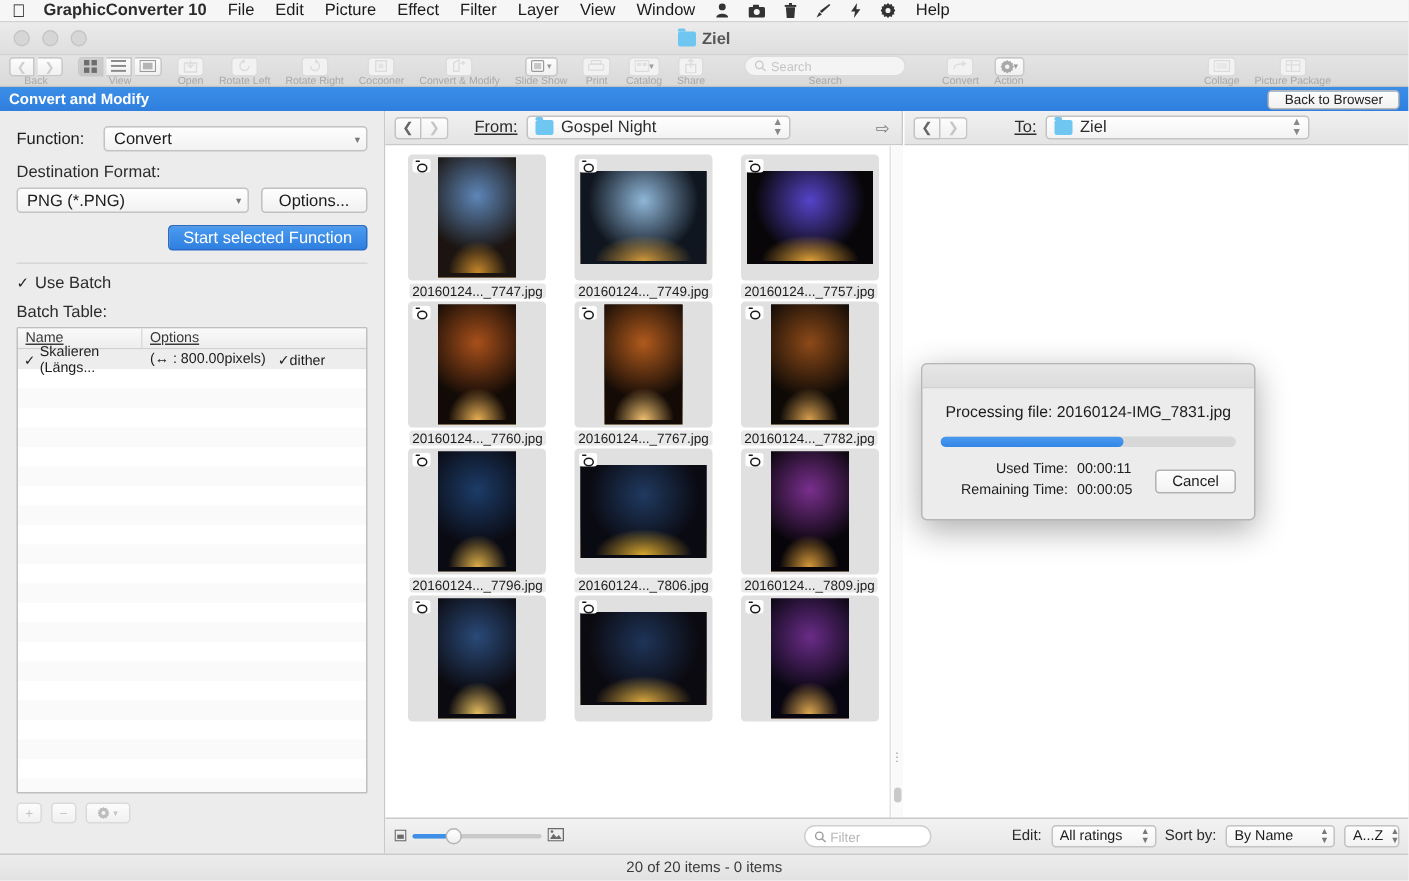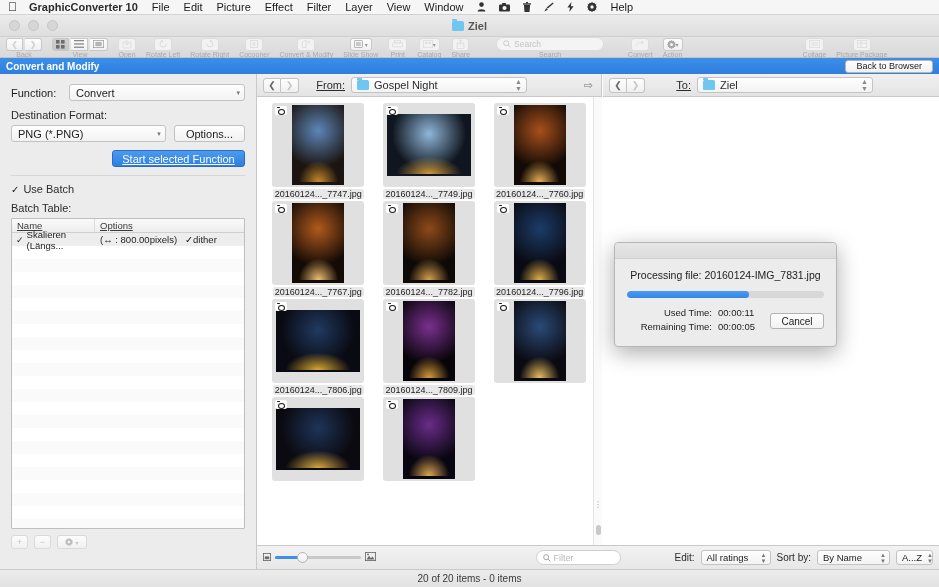--- a/index.html
+++ b/index.html
@@ -120,21 +120,20 @@
     border: 1px solid #c0c0c0; border-radius: 3px;
     background: linear-gradient(#fefefe,#f1f1f1);
     height: 17px; display: flex; align-items: center; justify-content: center;
     font-size: 11px; color: #1c1c1c;
   }
   .btn-primary {
     background: linear-gradient(#4a9bef, #2f7fe0);
     border: 1px solid #2a6cc4; color: #fff; border-radius: 3px;
     height: 17px; display:flex; align-items:center; justify-content:center;
     font-size: 11px;
-    text-decoration: underline;
   }
   .hr { height: 1px; background: #d6d6d6; margin: 8px 0 7px 0; }
   .chk { display: flex; align-items: center; gap: 4px; font-size: 11px; margin-bottom: 7px;}
   .chkmark { font-size: 10px; color: #1c1c1c; }
 
   .batchtable {
     border: 1px solid #bfbfbf; background: #fff; height: 311px; overflow: hidden;
     border-radius: 1px;
   }
   .bt-head {
@@ -732,20 +731,29 @@
             <div class="thumbbox">
               <div class="photo" style="width: 84px; height: 62px; background: radial-gradient(circle at 50% 32%, rgb(143, 182, 216) 0%, rgb(16, 22, 31) 62%), linear-gradient(rgb(16, 22, 31) 55%, rgb(208, 154, 60) 100%);">
                 <div style="position: absolute; left: 12%; bottom: 4%; width: 76%; height: 26%; background: radial-gradient(at 50% 100%, rgb(208, 154, 60) 0%, rgba(0, 0, 0, 0) 72%);"></div>
               </div>
               <div class="camtag"></div>
             </div>
             <div class="thumblabel">20160124..._7749.jpg</div>
           </div>
           <div class="thumbcell">
             <div class="thumbbox">
+              <div class="photo" style="width: 84px; height: 62px; background: radial-gradient(circle at 50% 32%, rgb(86, 68, 201) 0%, rgb(8, 6, 8) 62%), linear-gradient(rgb(8, 6, 8) 55%, rgb(224, 161, 58) 100%);">
+                <div style="position: absolute; left: 12%; bottom: 4%; width: 76%; height: 26%; background: radial-gradient(at 50% 100%, rgb(224, 161, 58) 0%, rgba(0, 0, 0, 0) 72%);"></div>
+              </div>
+              <div class="camtag"></div>
+            </div>
+            <div class="thumblabel">20160124..._7757.jpg</div>
+          </div>
+          <div class="thumbcell">
+            <div class="thumbbox">
               <div class="photo" style="width: 52px; height: 80px; background: radial-gradient(circle at 50% 32%, rgb(168, 80, 26) 0%, rgb(18, 10, 6) 62%), linear-gradient(rgb(18, 10, 6) 55%, rgb(232, 176, 84) 100%);">
                 <div style="position: absolute; left: 12%; bottom: 4%; width: 76%; height: 26%; background: radial-gradient(at 50% 100%, rgb(232, 176, 84) 0%, rgba(0, 0, 0, 0) 72%);"></div>
               </div>
               <div class="camtag"></div>
             </div>
             <div class="thumblabel">20160124..._7760.jpg</div>
           </div>
           <div class="thumbcell">
             <div class="thumbbox">
               <div class="photo" style="width: 52px; height: 80px; background: radial-gradient(circle at 50% 32%, rgb(176, 90, 28) 0%, rgb(20, 11, 6) 62%), linear-gradient(rgb(20, 11, 6) 55%, rgb(240, 192, 112) 100%);">

